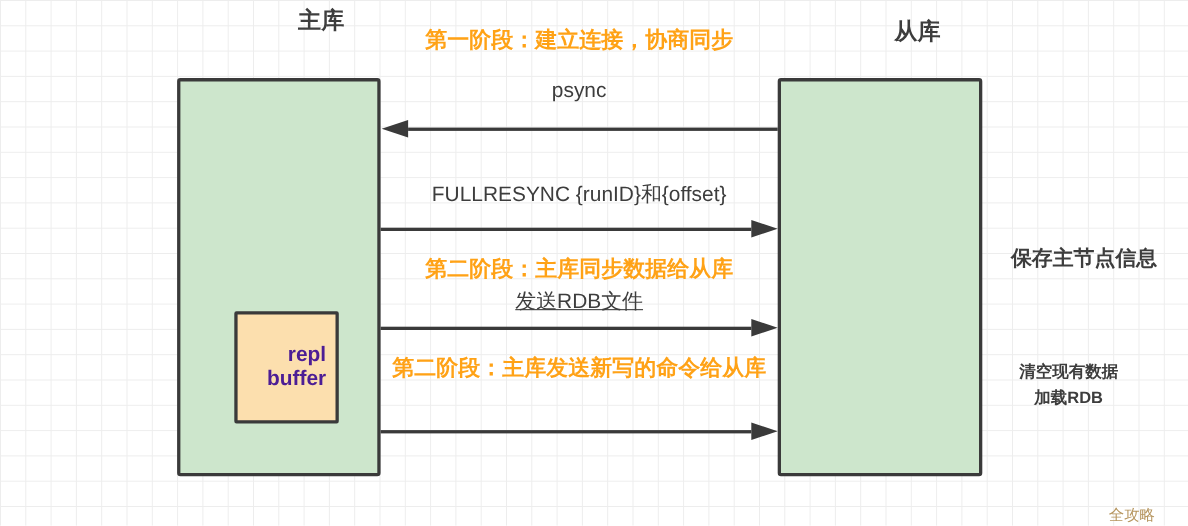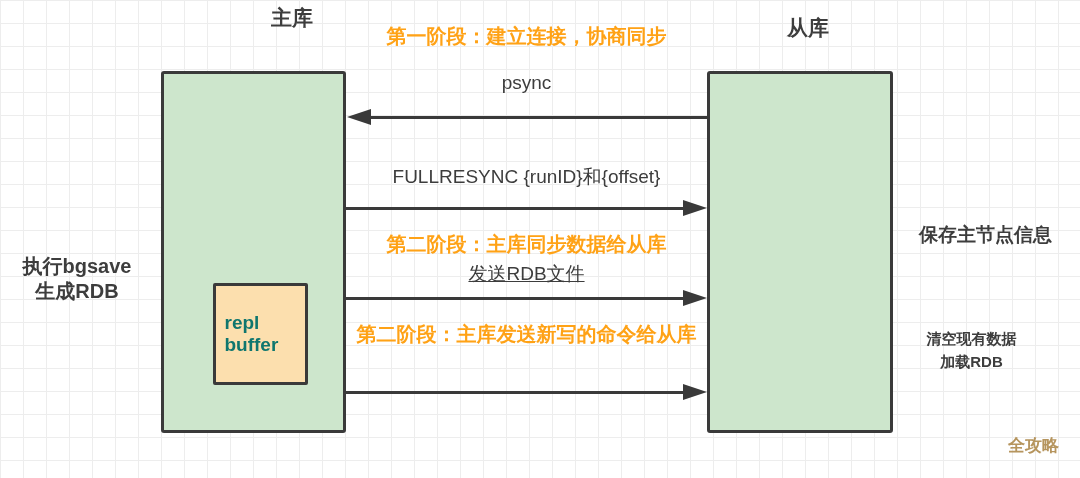--- a/index.html
+++ b/index.html
@@ -32,31 +32,31 @@
   .buffer {
     position: absolute;
     left: 213px; top: 283px; width: 95px; height: 102px;
     background: #fcdfae;
     border: 3px solid #3a3a3a;
     border-radius: 2px;
     display: flex; align-items: center; justify-content: center;
   }
   .buffer span {
     display: block; width: 72px;
-    font-size: 19px; font-weight: bold; color: #0f766e;
-    text-align: left; line-height: 1.15;
+    font-size: 19px; font-weight: bold; color: #4c1d95;
+    text-align: right; line-height: 1.15;
   }
 
   
   .node-title {
     position: absolute; width: 120px; text-align: right;
     font-size: 21px; font-weight: bold; color: #3d3d3d;
   }
   .master-title { left: 193px; top: 4px; }
-  .slave-title  { left: 709px; top: 14px; }
+  .slave-title  { left: 735px; top: 14px; }
 
   
   .phase {
     position: absolute; left: 346px; width: 361px; text-align: center;
     font-size: 20px; font-weight: bold; color: #ffa216;
     white-space: nowrap;
   }
   .phase1 { top: 23px; }
   .phase2 { top: 231px; }
   .phase3 { top: 321px; }
@@ -94,22 +94,22 @@
     font-weight: bold; color: #3d3d3d;
     white-space: pre-line;
     margin-top: 39px;
   }
   .note.left-note   { left: 3px;   top: 215px; width: 148px; font-size: 20px; line-height: 25px; }
   .note.right-note1 { left: 898px; top: 183px; width: 175px; font-size: 19px; }
   .note.right-note2 { left: 884px; top: 288px; width: 175px; font-size: 15px; line-height: 23px; }
 
   
   .watermark {
-    position: absolute; left: 1008px; top: 434px;
-    font-size: 17px; font-weight: bold; color: #b6955e;
+    position: absolute; left: 1008px; top: 460px;
+    font-size: 14px; font-weight: normal; color: #b6955e;
   }
 </style>
 </head>
 <body>
 
 <div class="canvas">
 
   <div class="node master"></div>
   <div class="node slave"></div>
 
@@ -134,21 +134,19 @@
   <div class="arrow arrow2">
     <span class="head right"></span>
   </div>
   <div class="arrow arrow3">
     <span class="head right"></span>
   </div>
   <div class="arrow arrow4">
     <span class="head right"></span>
   </div>
 
-  <div class="note left-note">执行bgsave
-生成RDB</div>
   <div class="note right-note1">保存主节点信息</div>
   <div class="note right-note2">清空现有数据
 加载RDB</div>
 
   <div class="watermark">全攻略</div>
 
 </div>
 
 </body></html>

